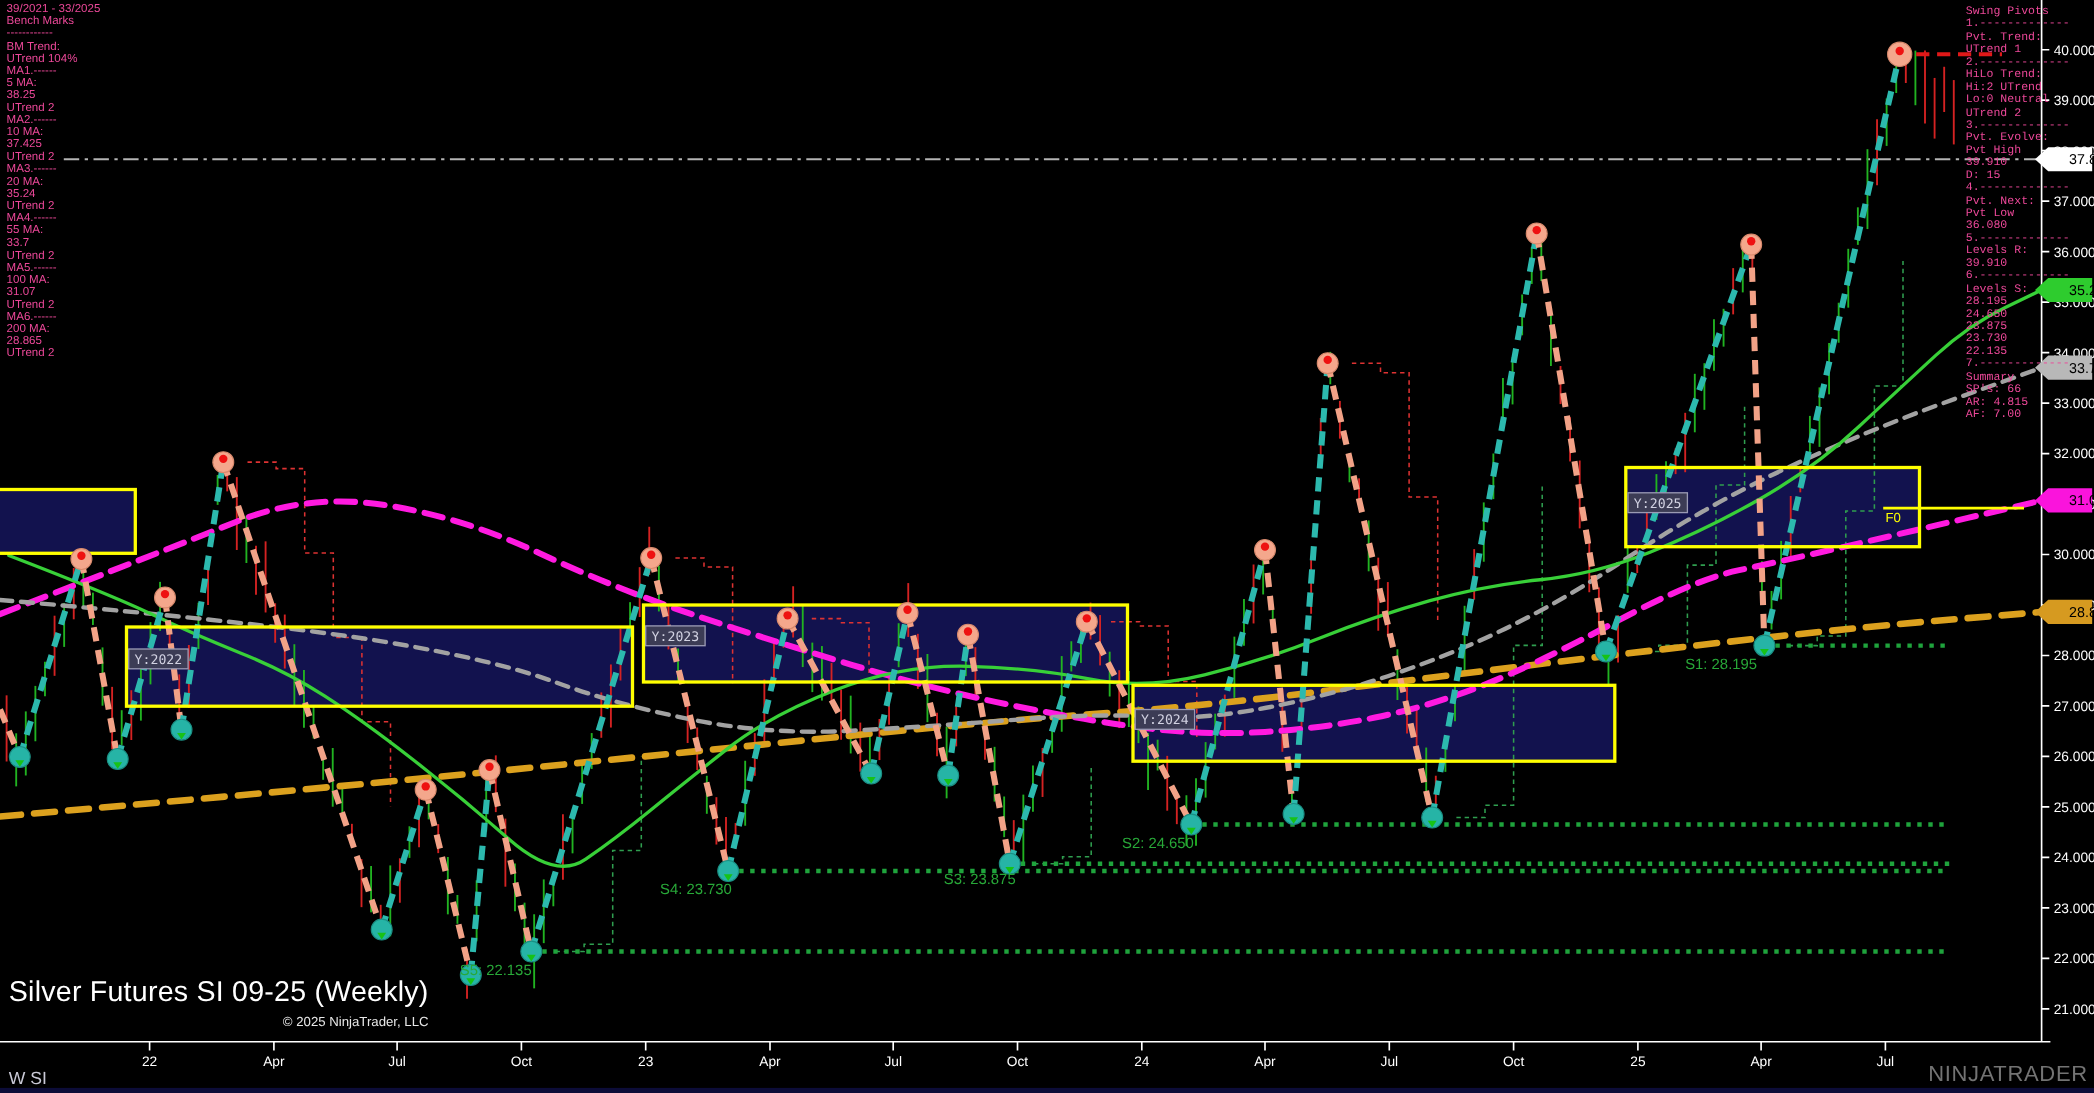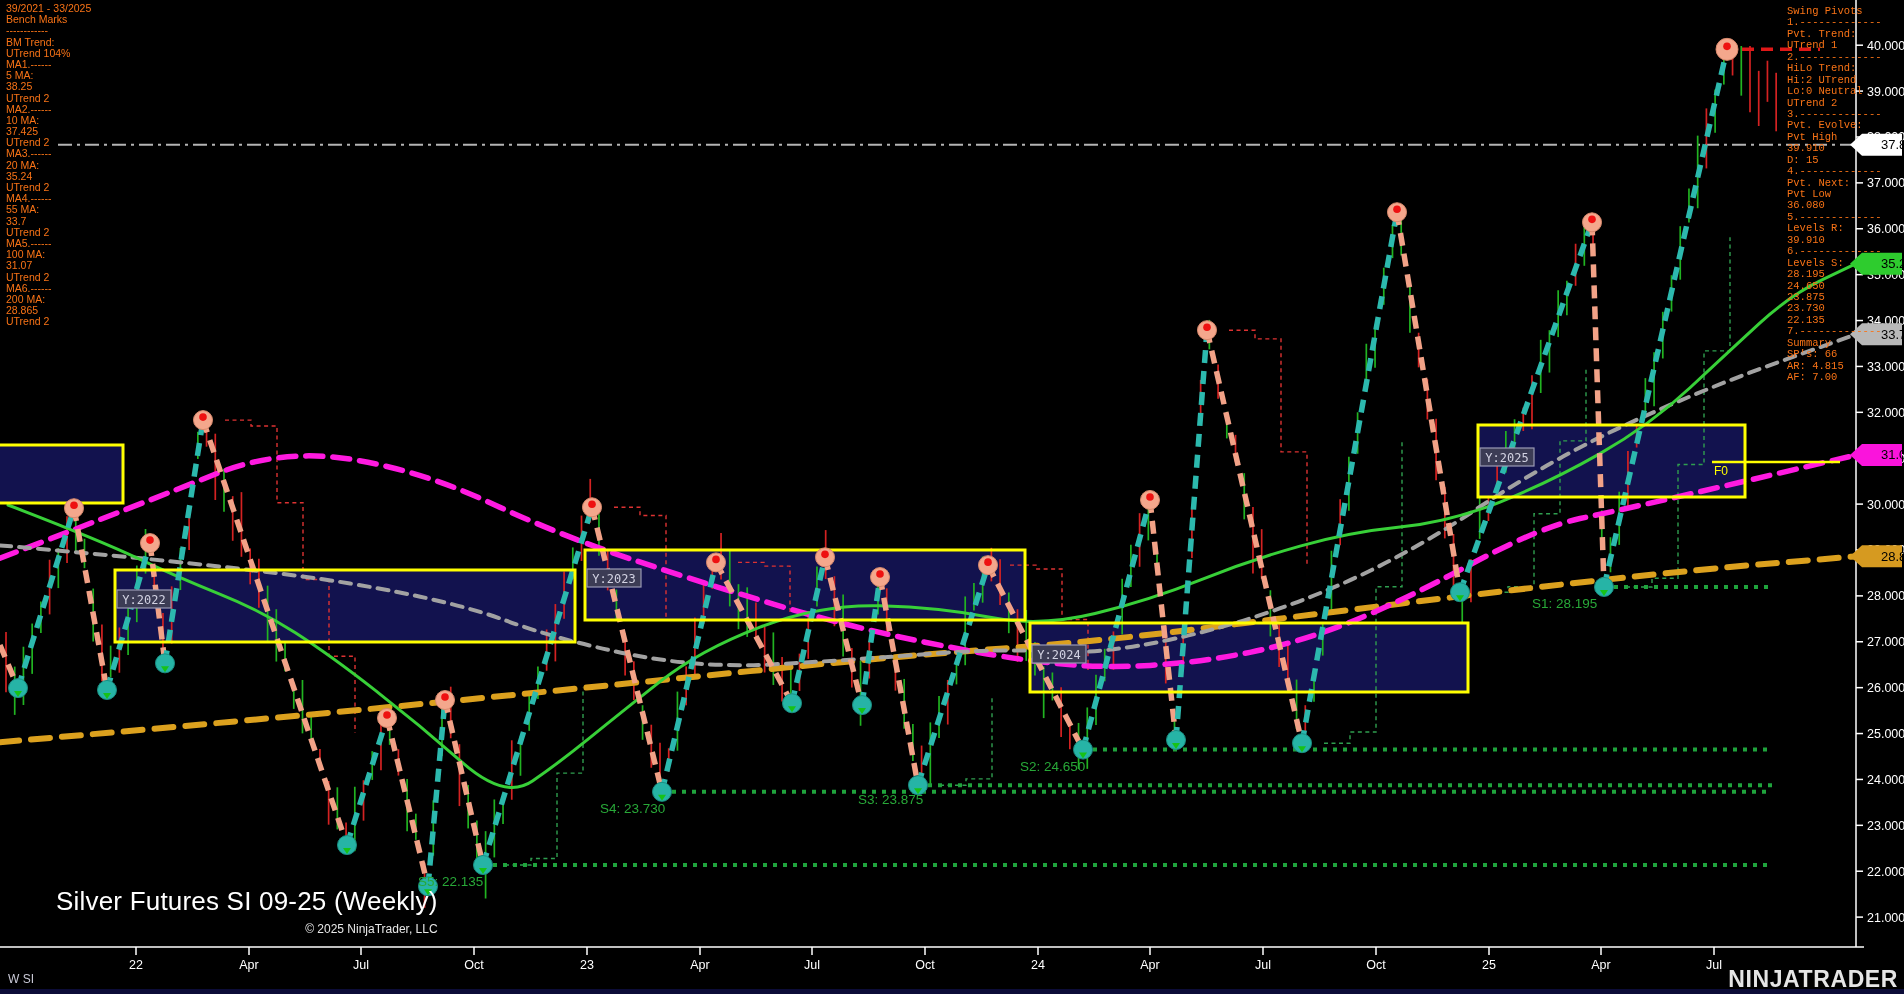--- a/index.html
+++ b/index.html
@@ -1,28 +1,28 @@
 <!DOCTYPE html>
 <html><head>
 <meta charset="utf-8">
 <style>
   html,body{margin:0;padding:0;background:#000;width:1904px;height:994px;overflow:hidden;
     font-family:"Liberation Sans",sans-serif;}
   .stage{position:relative;width:1904px;height:994px;background:#000;}
   svg{position:absolute;left:0;top:0;}
-  .panel{position:absolute;color:#f97316;white-space:pre;z-index:20;}
+  .panel{position:absolute;color:#ec4899;white-space:pre;z-index:20;}
   .panel .ln{height:11.2px;line-height:11.2px;font-size:10.5px;}
   #left-panel{left:6px;top:3px;width:160px;}
   #right-panel{left:1787px;top:6px;width:72px;}
   #right-panel .ln{height:11.45px;line-height:11.45px;font-size:10.5px;font-family:Liberation Mono, monospace;}
-  #title-block{position:absolute;left:8px;top:886px;z-index:20;margin-left:48px;}
+  #title-block{position:absolute;left:8px;top:886px;z-index:20;}
   #chart-title{color:#fff;font-size:26px;letter-spacing:0.2px;}
   #copyright{color:#e8e8e8;font-size:12px;margin-top:5px;text-align:right;}
-  #instrument-tag{position:absolute;left:8px;top:972px;color:#c9c9d6;font-size:12px;z-index:20;}
-  #brand-logo{position:absolute;right:6px;top:966px;color:#e5e5e5;font-size:23px;font-weight:bold;
+  #instrument-tag{position:absolute;left:8px;top:972px;color:#c9c9d6;font-size:16px;z-index:20;}
+  #brand-logo{position:absolute;right:6px;top:966px;color:#737373;font-size:20px;font-weight:normal;
     letter-spacing:0.6px;z-index:20;}
   #bottom-strip{position:absolute;left:0;top:989px;width:100%;height:5px;background:#0c0c38;z-index:19;}
   text{font-family:"Liberation Sans",sans-serif;}
   .mono{font-family:"DejaVu Sans Mono",monospace;}
 </style>
 </head>
 <body>
 
 <div class="stage">
   <svg id="chart-svg" width="1904" height="994">

